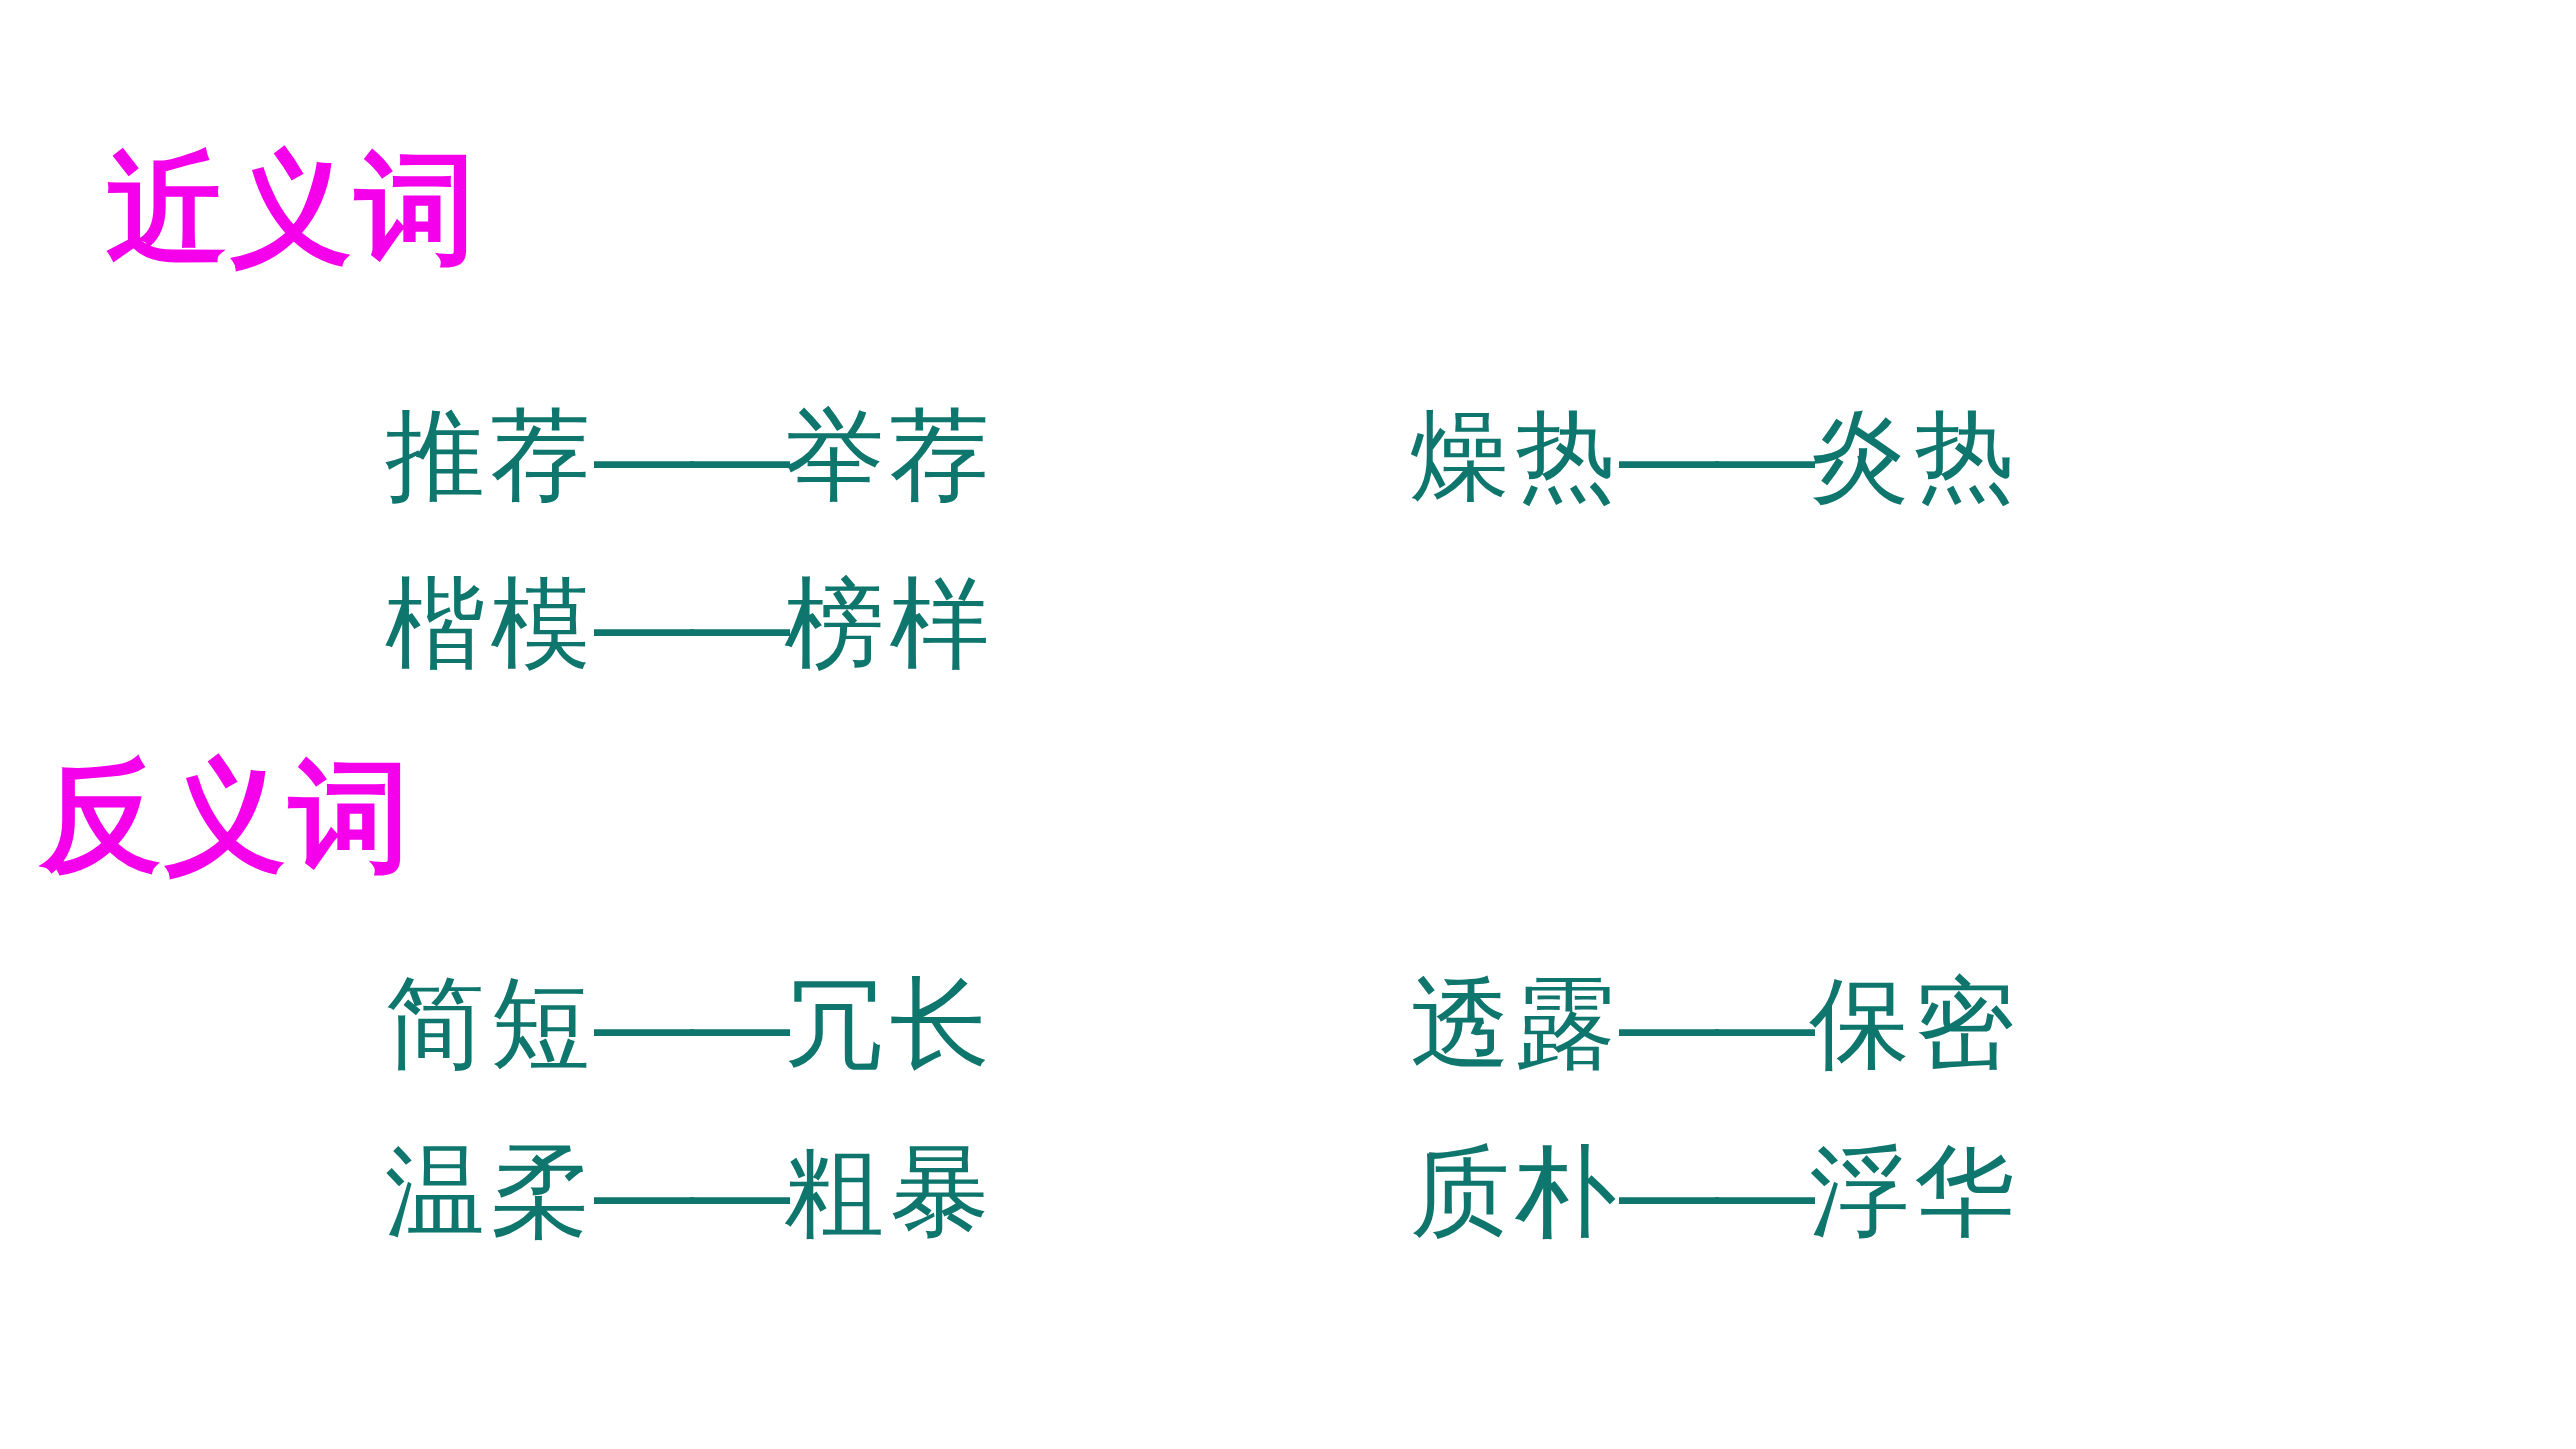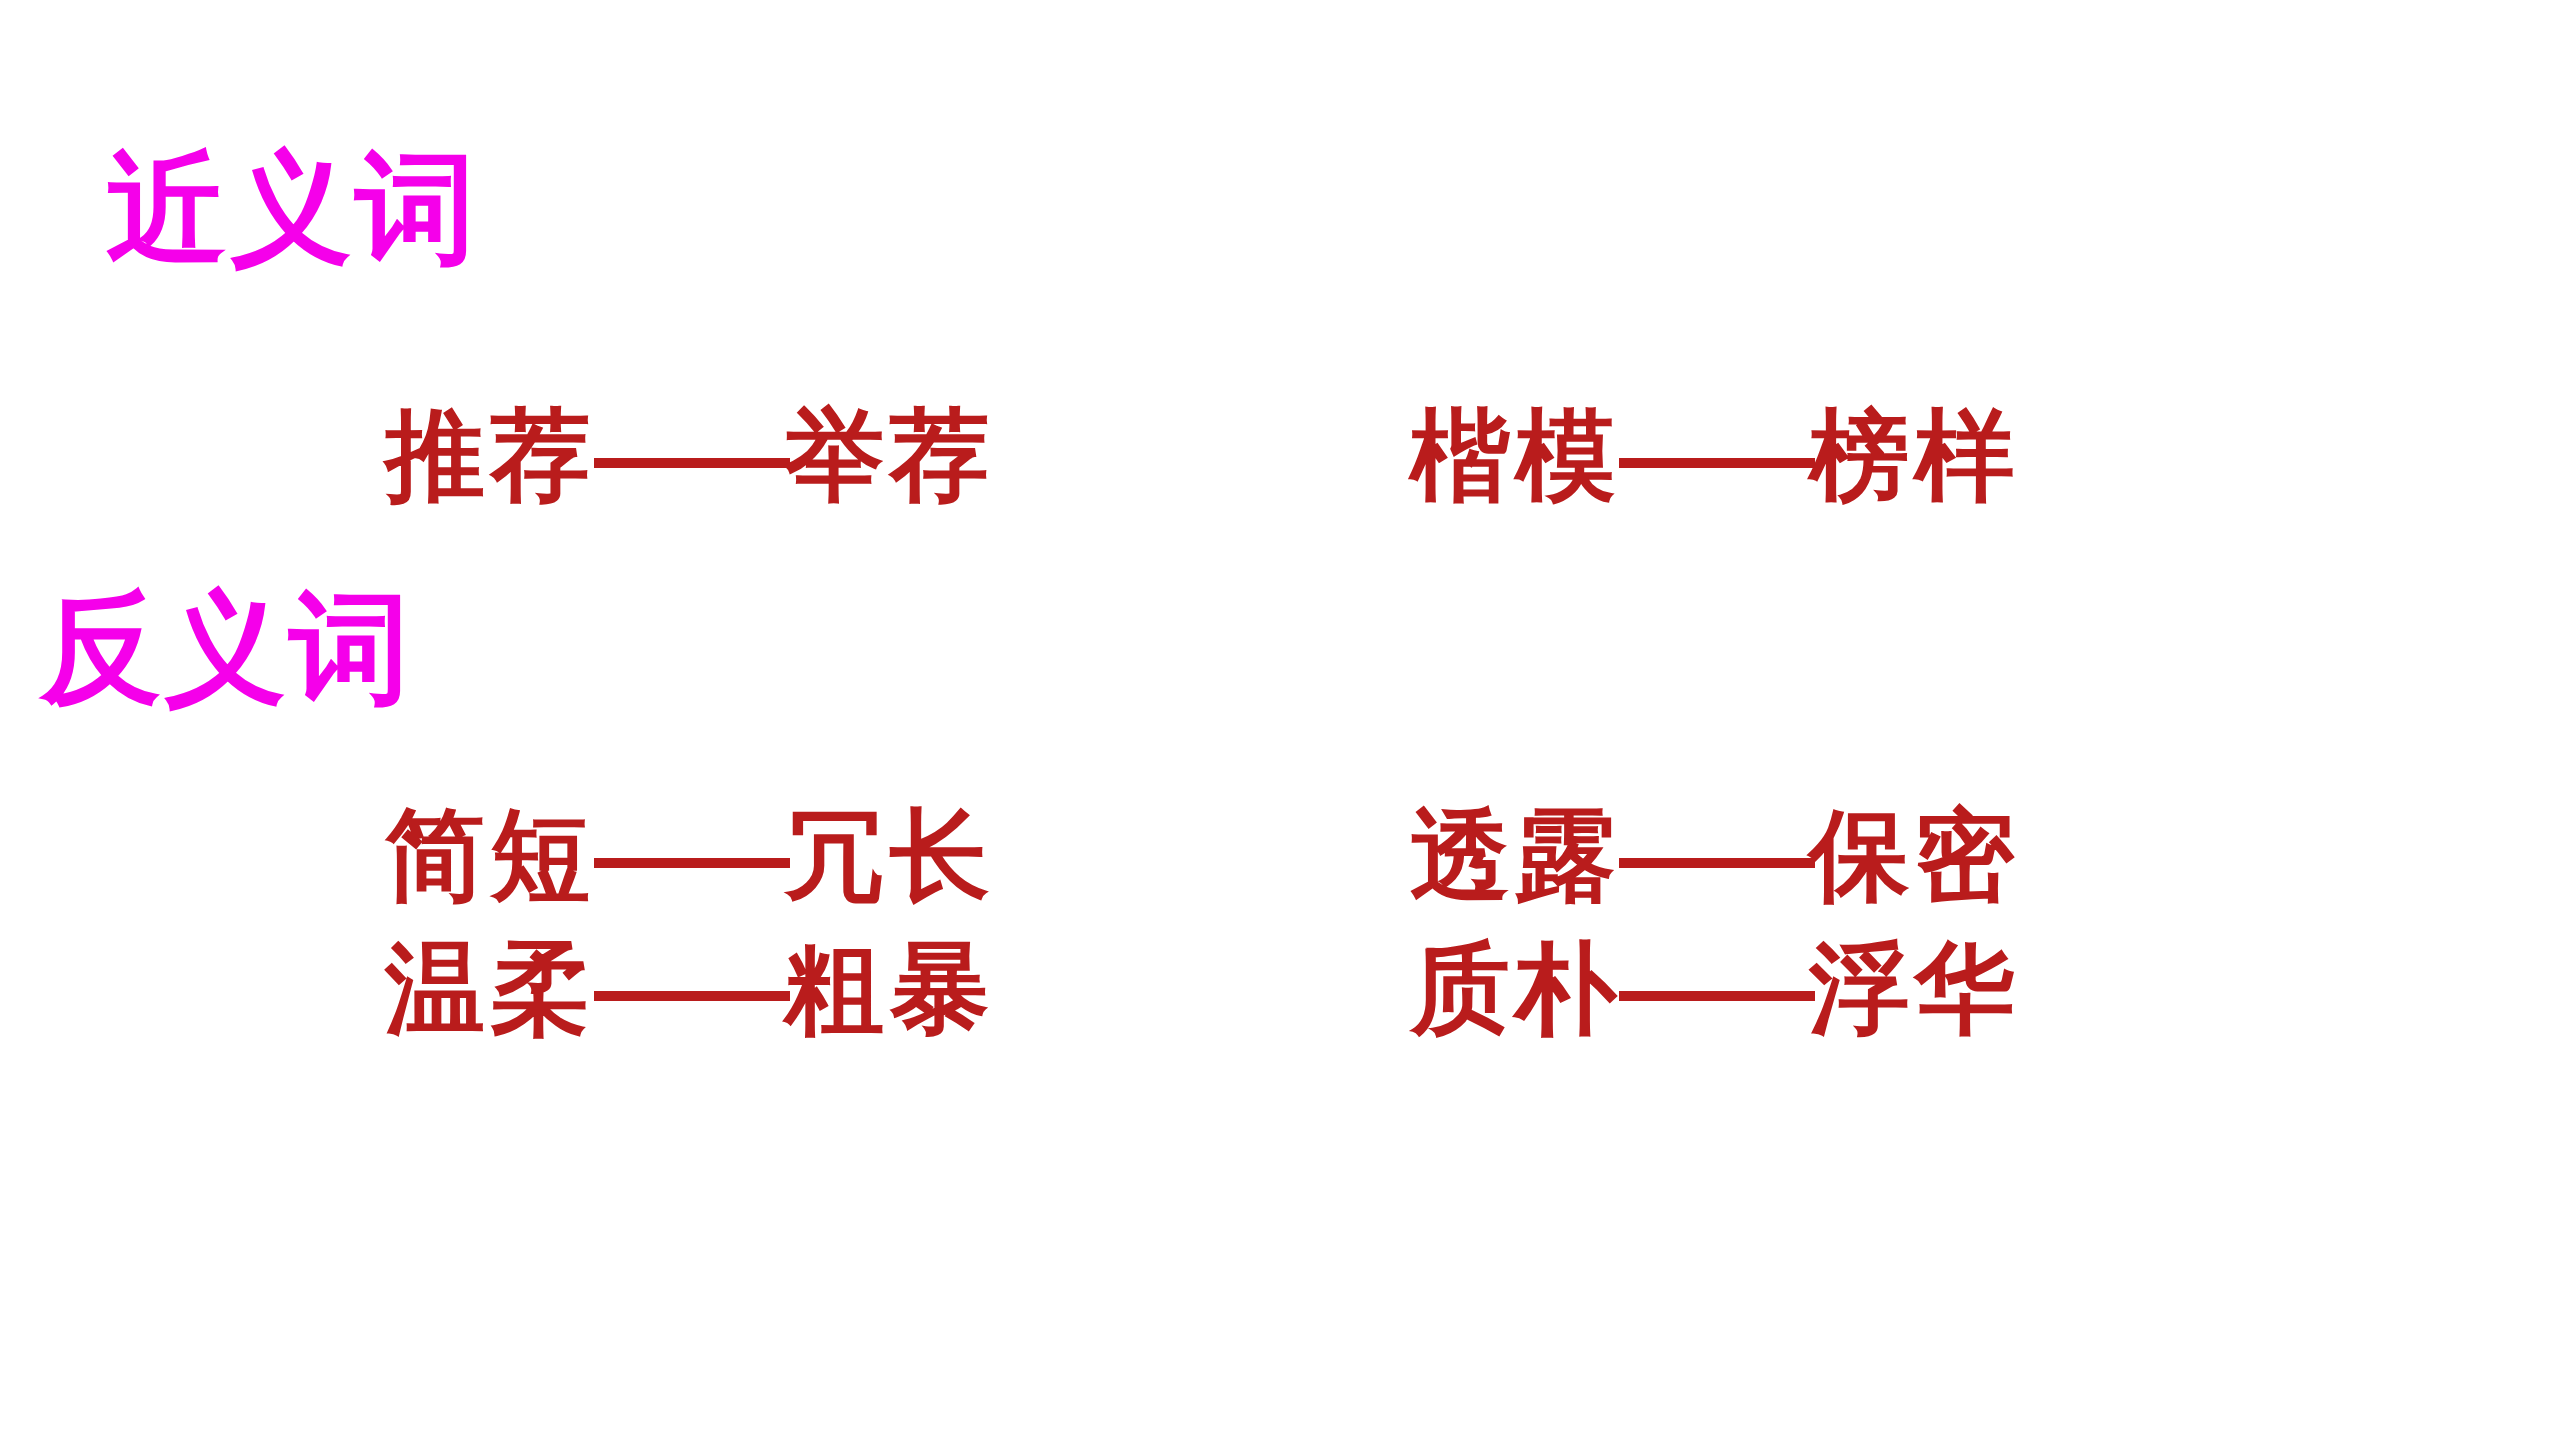--- a/index.html
+++ b/index.html
@@ -22,27 +22,27 @@
     font-size: 121px;
     font-weight: bold;
     line-height: 1.0;
     color: #f500ea;
     margin-left: 106px;
     letter-spacing: 3.6px;
   }
   .pairs-grid {
     display: grid;
     grid-template-columns: 1025px auto;
-    row-gap: 33px;
+    row-gap: 68px;
     margin-left: 385px;
     margin-top: 136px;
     font-size: 100px;
-    font-weight: bold;
+    font-weight: normal;
     line-height: 1.0;
-    color: #b91c1c;
+    color: #0f766e;
   }
   .section-antonyms .section-heading {
     margin-top: 83px;
     margin-left: 40px;
   }
   .section-antonyms .pairs-grid {
     margin-top: 96px;
   }
   .pair {
     white-space: nowrap;
@@ -61,20 +61,23 @@
 <div class="slide">
 
   <div class="section section-synonyms">
     <div class="section-heading">近义词</div>
 
     <div class="pairs-grid">
       <div class="pair">
         <span class="word">推荐</span><span class="dash">——</span><span class="word">举荐</span>
       </div>
       <div class="pair">
+        <span class="word">燥热</span><span class="dash">——</span><span class="word">炎热</span>
+      </div>
+      <div class="pair">
         <span class="word">楷模</span><span class="dash">——</span><span class="word">榜样</span>
       </div>
     </div>
   </div>
 
   <div class="section section-antonyms">
     <div class="section-heading">反义词</div>
 
     <div class="pairs-grid">
       <div class="pair">

